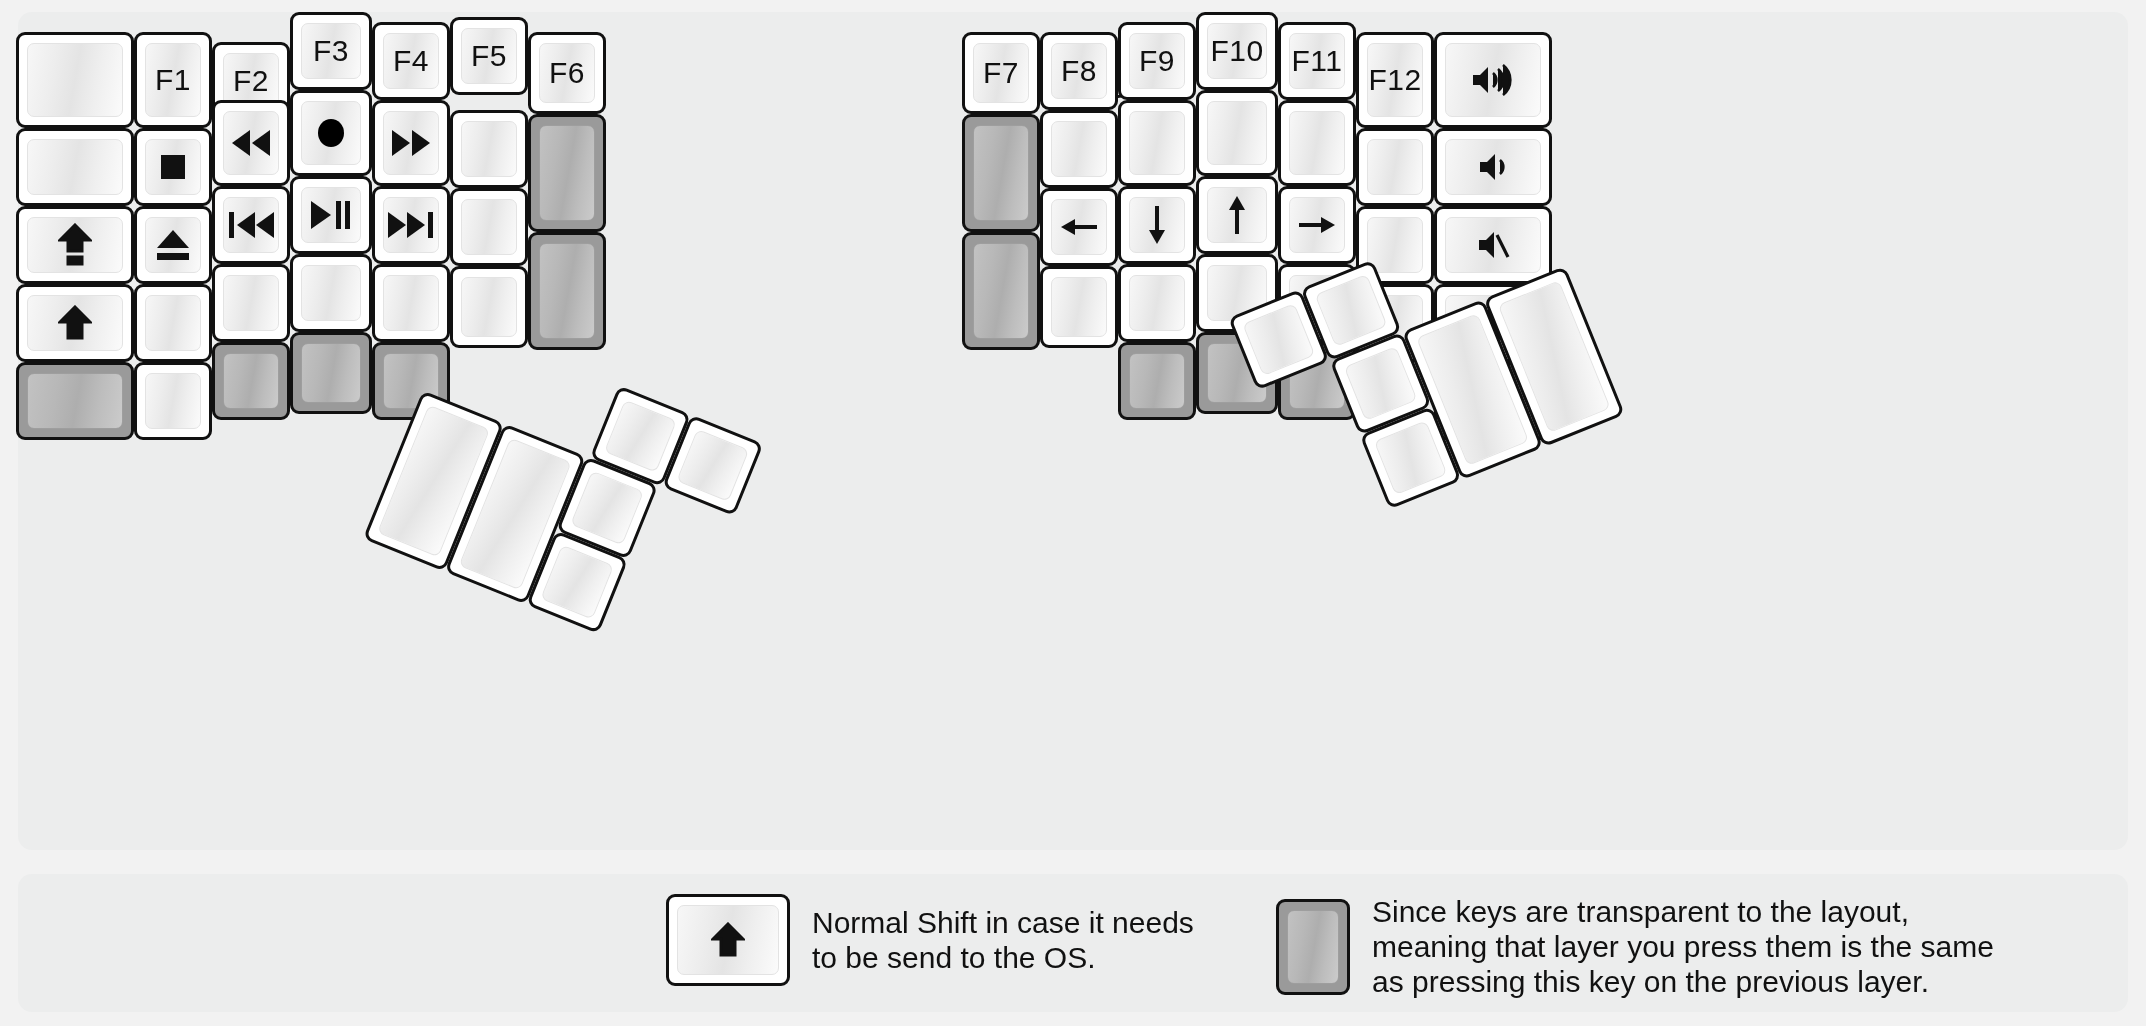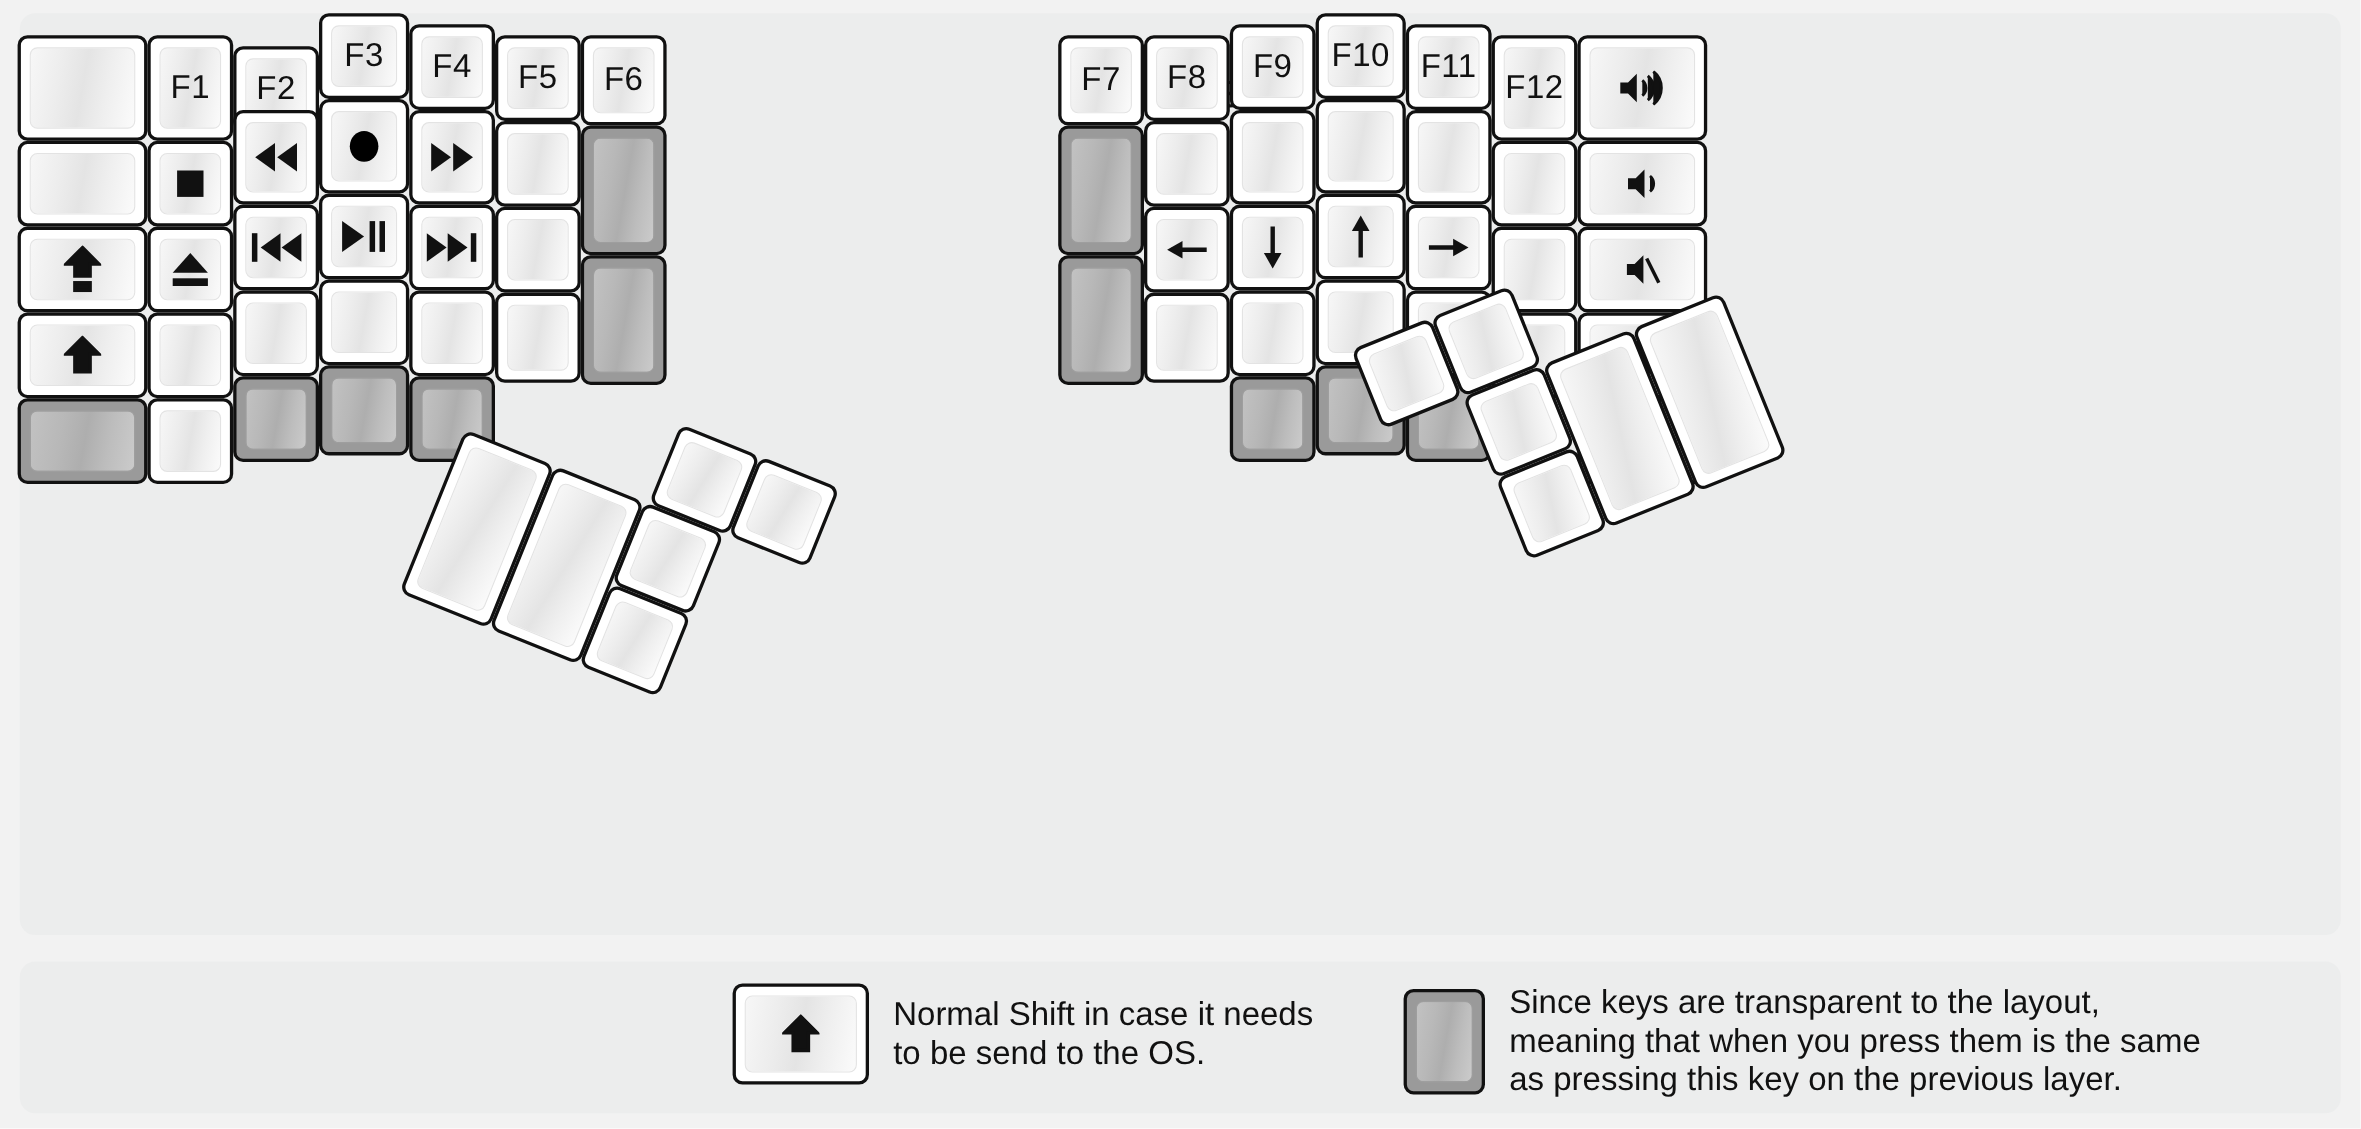--- a/index.html
+++ b/index.html
@@ -202,21 +202,21 @@
             </svg>
           </span>
         </div>
       </div>
       <div class="key" style="left:372px;top:264px;width:78px;height:78px;">
         <div class="cap"></div>
       </div>
       <div class="key trans" style="left:372px;top:342px;width:78px;height:78px;">
         <div class="cap"></div>
       </div>
-      <div class="key" style="left:450px;top:32px;width:78px;height:78px;">
+      <div class="key" style="left:450px;top:17px;width:78px;height:78px;">
         <div class="cap">
           <span class="lbl">F5</span>
         </div>
       </div>
       <div class="key" style="left:450px;top:110px;width:78px;height:78px;">
         <div class="cap"></div>
       </div>
       <div class="key" style="left:450px;top:188px;width:78px;height:78px;">
         <div class="cap"></div>
       </div>
@@ -464,18 +464,18 @@
   </div>
 
   <div class="leg" id="leg3">
     <div class="swatch">
       <div class="key trans" style="width:74px;height:96px;">
         <div class="cap"></div>
       </div>
     </div>
     <div class="txt">
         <div>Since keys are transparent to the layout,</div>
-        <div>meaning that when you press them is the same</div>
+        <div>meaning that layer you press them is the same</div>
         <div>as pressing this key on the previous layer.</div>
       </div>
   </div>
 
 </div>
 
 </body></html>

